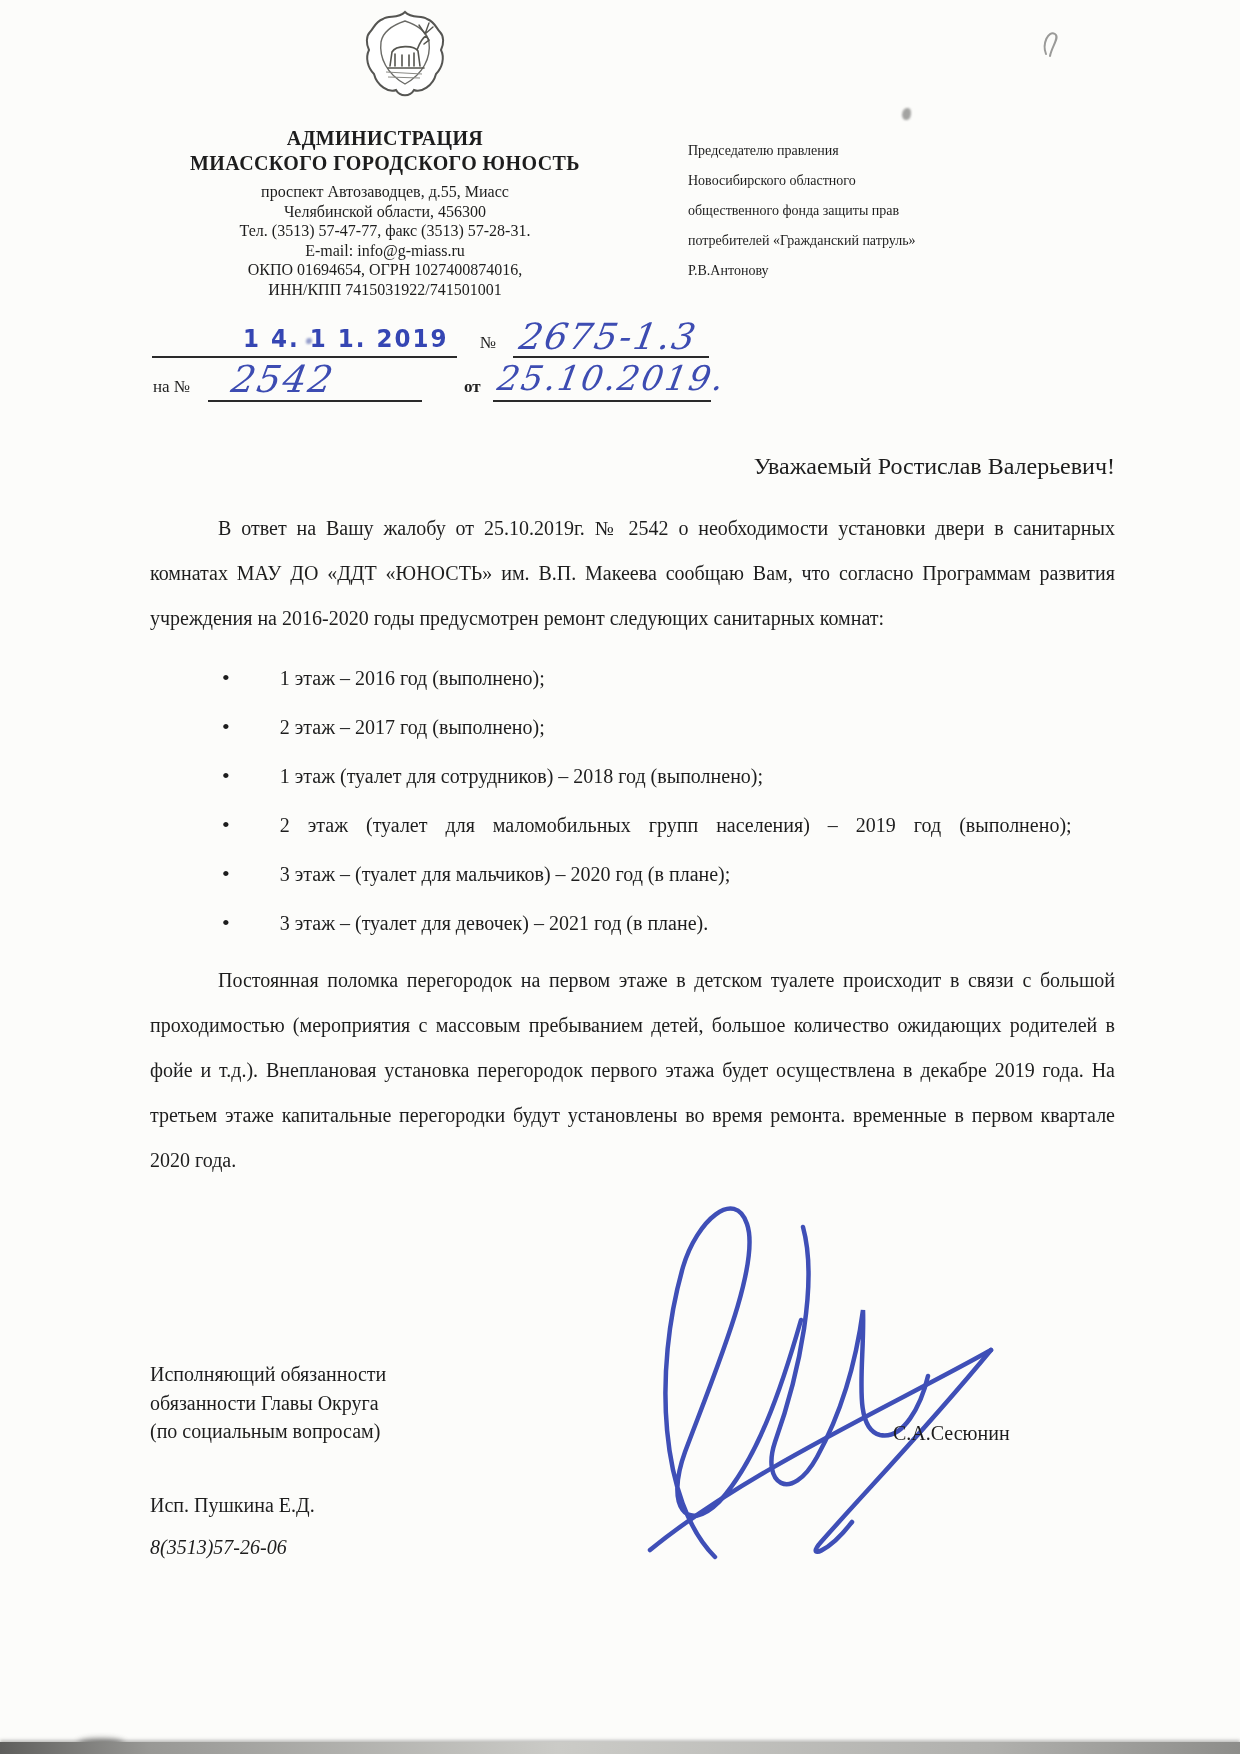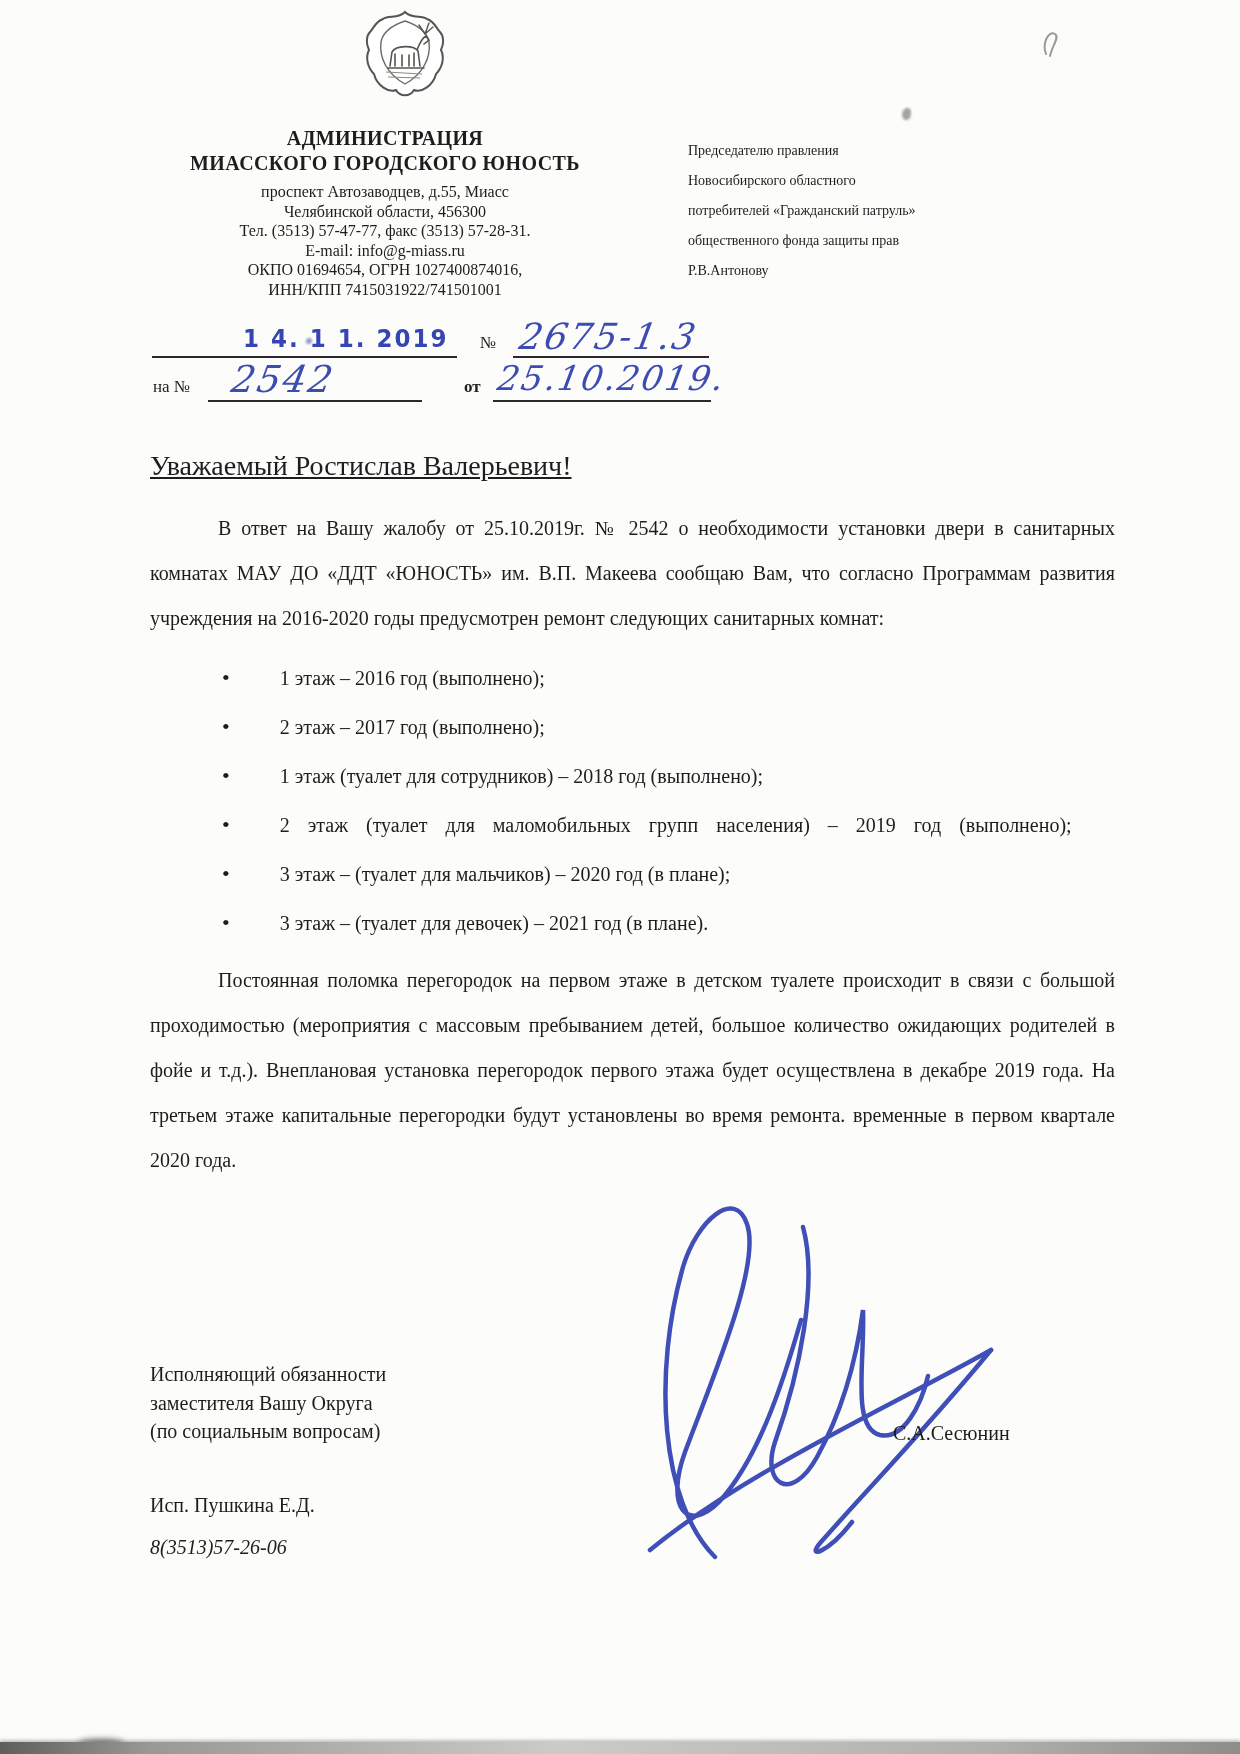--- a/index.html
+++ b/index.html
@@ -22,21 +22,21 @@
     color:#2537ae;letter-spacing:2px;transform:scaleY(1.08);opacity:.92;white-space:nowrap;
   }
   .rline{position:absolute;height:0;border-bottom:2px solid #2a2a2a;}
   .rlabel{position:absolute;font-size:17px;color:#222;}
   .hand{
     position:absolute;font-family:"DejaVu Serif", serif;font-style:italic;
     color:#3343af;transform:skewX(-10deg);letter-spacing:2px;white-space:nowrap;opacity:.95;
   }
   
   .body-block{position:absolute;left:150px;top:452px;width:965px;font-size:20px;}
-  .salutation{text-align:left;line-height:28px;margin:0 0 26px 0;font-size:28px;text-decoration:underline;}
+  .salutation{text-align:right;line-height:28px;margin:0 0 26px 0;font-size:24px;}
   .para{margin:0;text-align:justify;text-indent:68px;line-height:45px;}
   .list{margin-top:14px;margin-bottom:12px;}
   .li{text-align:justify;text-indent:72px;line-height:45px;margin-bottom:3px;}
   .li .dot{font-size:22px;}
   .li .gap{display:inline-block;width:50px;}
   .li.wide{word-spacing:13px;}
   
   .sig-post{position:absolute;left:150px;top:1360px;width:480px;font-size:20px;line-height:28.5px;}
   .sig-scribble{position:absolute;left:565px;top:1172px;width:430px;height:400px;}
   .sig-name{position:absolute;left:893px;top:1422px;font-size:20px;}
@@ -78,22 +78,22 @@
       <div>Тел. (3513) 57-47-77, факс (3513) 57-28-31.</div>
       <div>E-mail: info@g-miass.ru</div>
       <div>ОКПО 01694654, ОГРН 1027400874016,</div>
       <div>ИНН/КПП  7415031922/741501001</div>
     </div>
   </div>
 
   <div class="recipient">
     <div>Председателю правления</div>
     <div>Новосибирского областного</div>
+    <div>общественного фонда защиты прав</div>
     <div>потребителей «Гражданский патруль»</div>
-    <div>общественного фонда защиты прав</div>
     <div>Р.В.Антонову</div>
   </div>
 
   <div class="stamp">1 4. 1 1. 2019</div>
   <div class="rline" style="left:152px;top:356px;width:305px;"></div>
   <div class="rlabel" style="left:480px;top:333px;">№</div>
   <div class="hand" style="left:520px;top:316px;font-size:36px;">2675-1.3</div>
   <div class="rline" style="left:513px;top:356px;width:196px;"></div>
 
   <div class="rlabel" style="left:153px;top:377px;">на №</div>
@@ -112,21 +112,21 @@
       <div class="li"><span class="dot">•</span><span class="gap"></span><span>1 этаж (туалет для сотрудников) – 2018 год (выполнено);</span></div>
       <div class="li wide"><span class="dot">•</span><span class="gap"></span><span>2 этаж (туалет для маломобильных групп населения) – 2019 год (выполнено);</span></div>
       <div class="li"><span class="dot">•</span><span class="gap"></span><span>3 этаж – (туалет для мальчиков) – 2020 год (в плане);</span></div>
       <div class="li"><span class="dot">•</span><span class="gap"></span><span>3 этаж – (туалет для девочек) – 2021 год (в плане).</span></div>
     </div>
     <p class="para">Постоянная поломка перегородок на первом этаже в детском туалете происходит в связи с большой проходимостью (мероприятия с массовым пребыванием детей, большое количество ожидающих родителей в фойе и т.д.). Внеплановая установка перегородок первого этажа будет осуществлена в декабре 2019 года. На третьем этаже капитальные перегородки будут установлены во время ремонта. временные в первом квартале 2020 года.</p>
   </div>
 
   <div class="sig-post">
     <div>Исполняющий обязанности</div>
-    <div>заместителя Вашу Округа</div>
+    <div>обязанности Главы Округа</div>
     <div>(по социальным вопросам)</div>
   </div>
 
   <svg class="sig-scribble" viewBox="0 0 430 400">
     <g fill="none" stroke="#3546b4" stroke-width="4.5" stroke-linecap="round" opacity="0.95">
       <path d="M150,385 C95,330 88,200 118,95 C132,48 170,16 182,52 C196,92 150,200 120,280 C100,335 122,362 154,330 C192,288 216,218 236,148"></path>
       <path d="M238,55 C253,110 235,200 210,270 C196,312 226,332 252,285 C278,238 292,183 298,138 C300,190 286,256 315,263 C338,268 356,234 363,204"></path>
       <path d="M85,378 C180,300 330,232 426,178"></path>
       <path d="M426,178 C360,258 300,320 256,370 C240,388 263,381 287,350"></path>
     </g>

